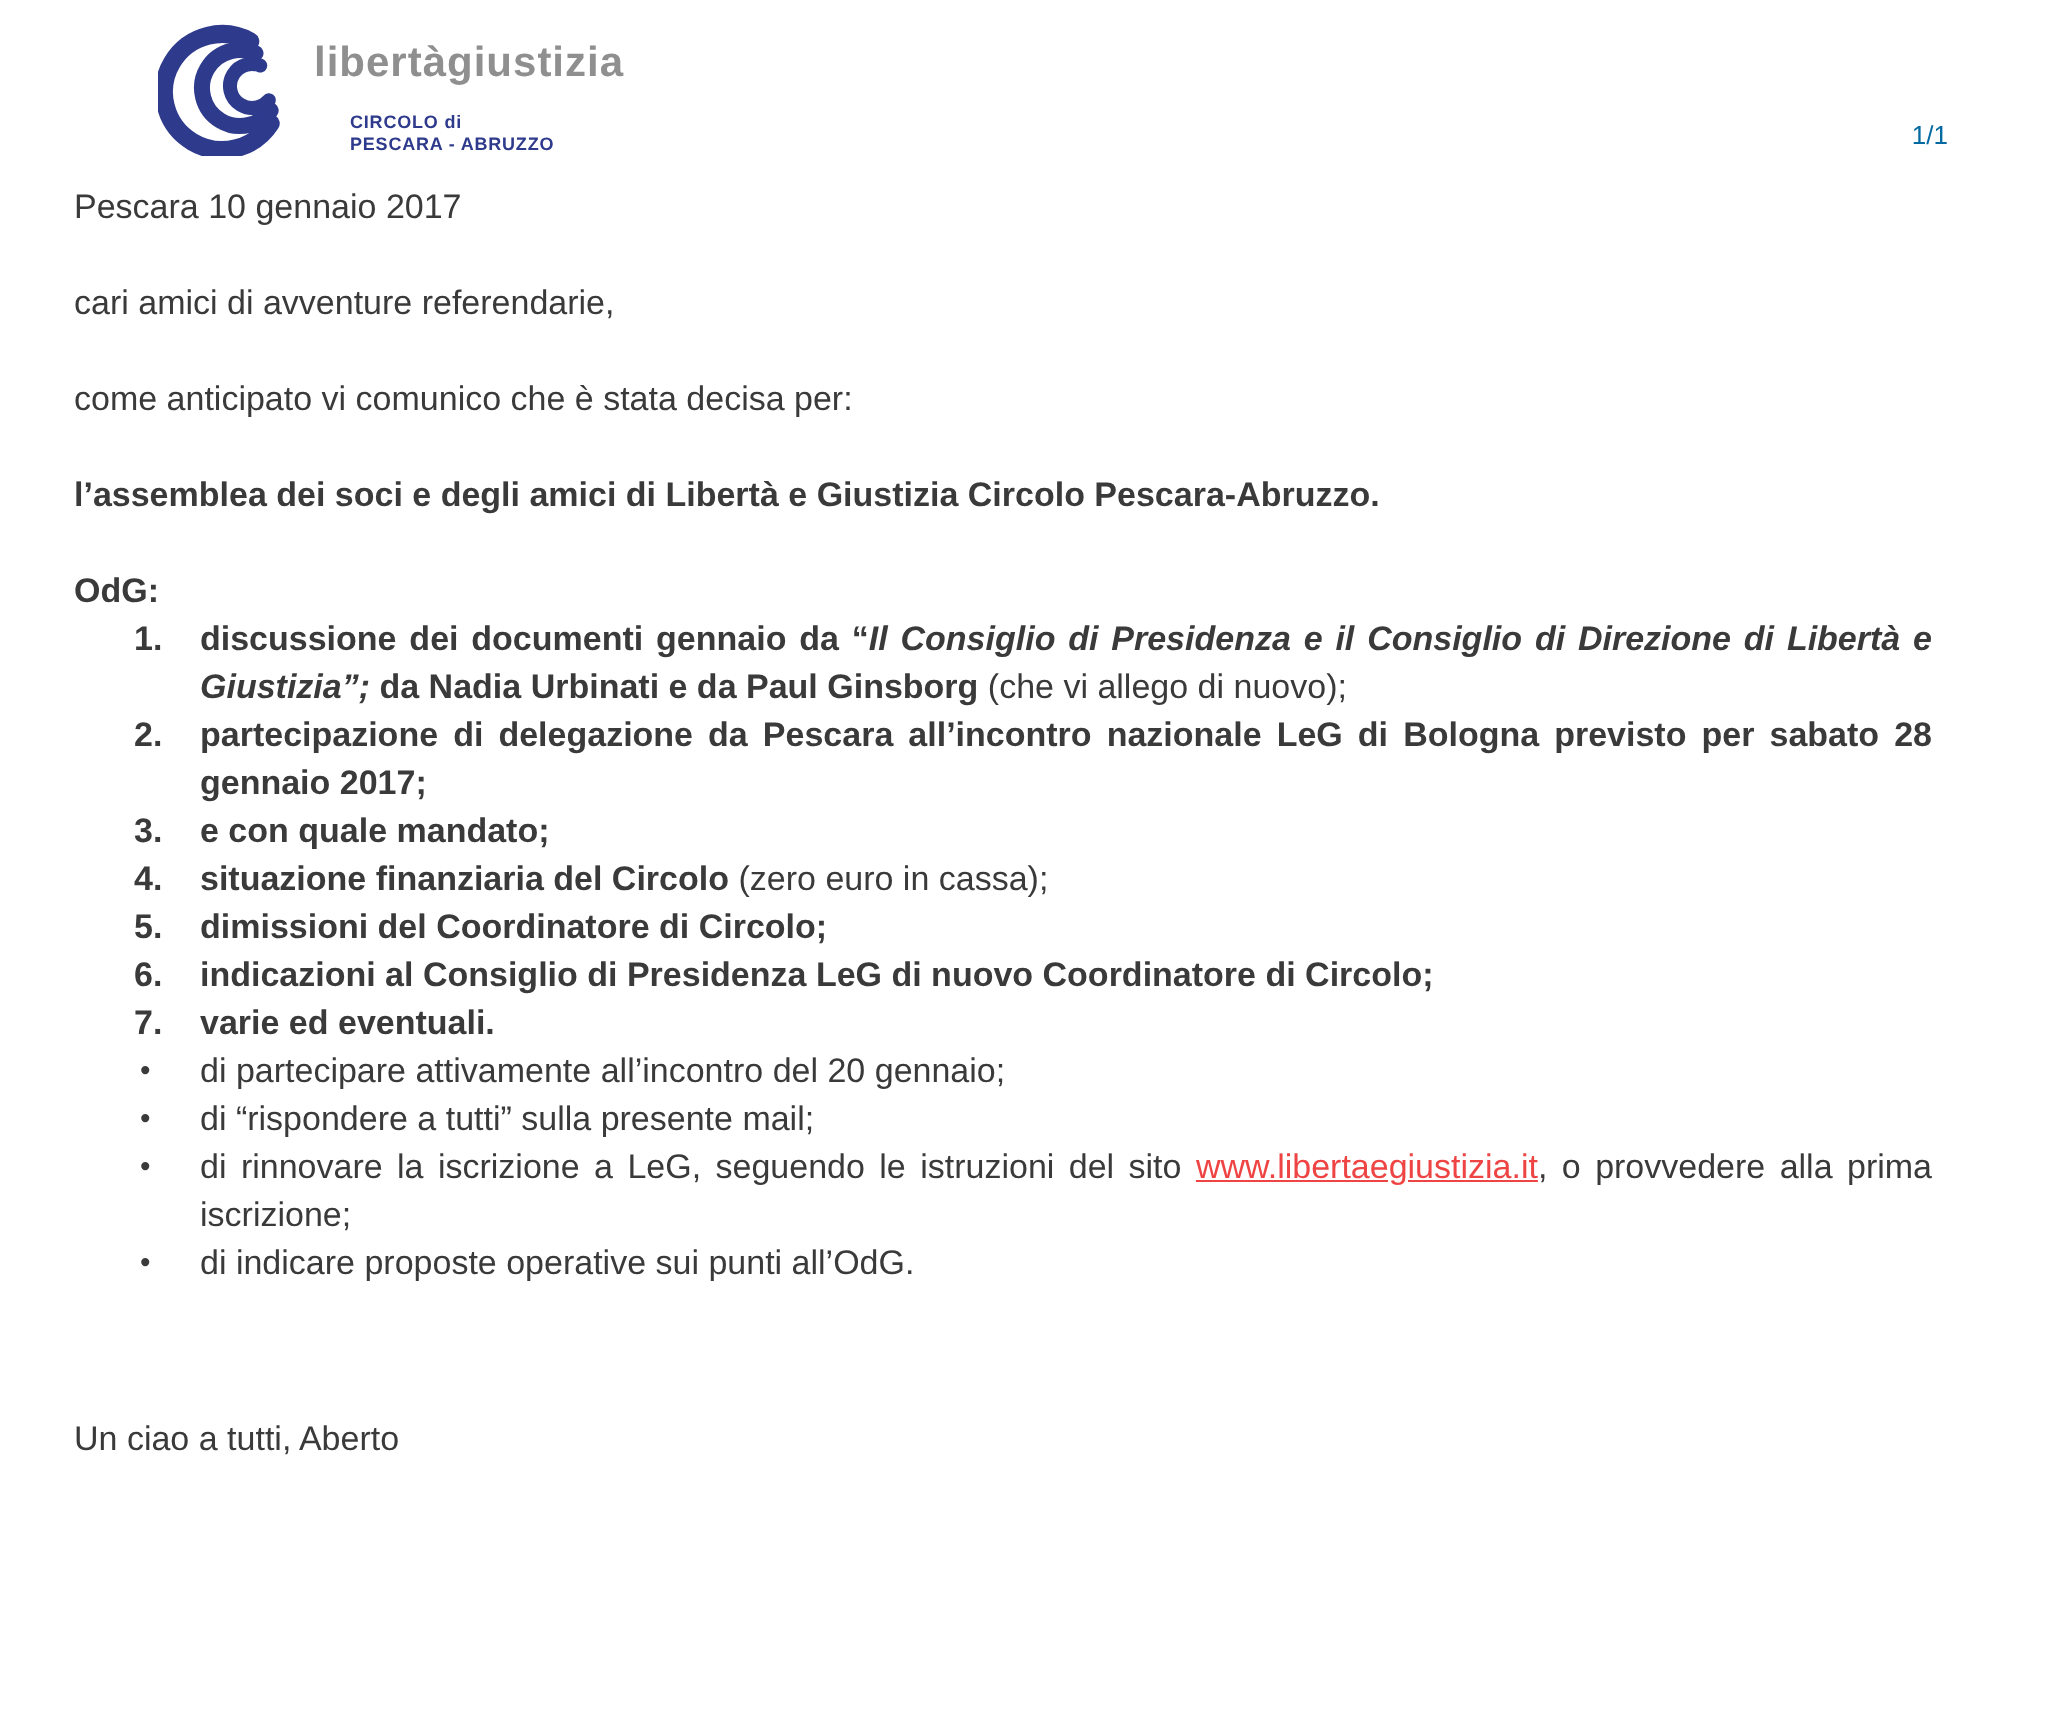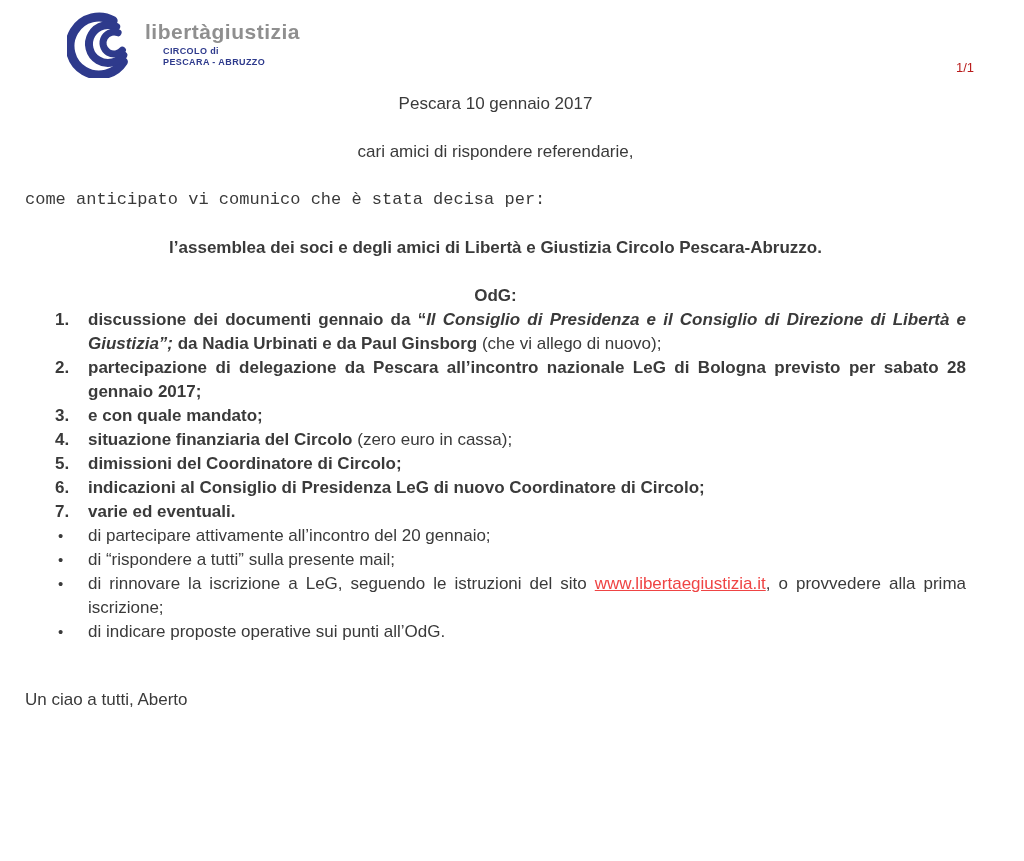--- a/index.html
+++ b/index.html
@@ -8,21 +8,21 @@
     width: 1024px; height: 861px;
     position: relative;
     overflow: hidden;
     font-family: "Liberation Sans", "DejaVu Sans", sans-serif;
     font-size: 17px;
     line-height: 24px;
     color: #3a3a3a;
   }
   .page {
     width: 1024px; height: 861px;
-    padding: 8px 58px 0 25px;
+    padding: 8px 58px 0 37px;
     position: relative;
   }
   
   .logo-row {
     height: 70px;
     margin-left: 42px;
     display: flex;
     align-items: flex-start;
   }
   .logo-arcs { width: 72px; height: 70px; flex: 0 0 auto; }
@@ -33,40 +33,40 @@
   }
   .logo-text { margin-left: 6px; margin-top: 12px; }
   .logo-brand {
     font-size: 21px;
     font-weight: 700;
     letter-spacing: 0.5px;
     color: #8f8f8f;
   }
   .logo-sub {
     margin-left: 18px;
-    margin-top: 2px;
+    margin-top: 12px;
     font-size: 9px;
     font-weight: 700;
     letter-spacing: 0.4px;
     color: #2e3a8c;
     line-height: 11px;
   }
   .page-number {
     position: absolute;
     top: 56px;
     right: 50px;
     font-size: 13px;
-    color: #b91c1c;
+    color: #0369a1;
   }
   
-  .para { margin-top: 24px; text-align: center; }
+  .para { margin-top: 24px; }
   .para.first { margin-top: 14px; }
   .bold { font-weight: 700; }
   .bold-italic { font-weight: 700; font-style: italic; }
-  .justify { text-align: justify; font-family: Liberation Mono, monospace; }
+  .justify { text-align: justify; }
   
   .odg-list { margin-top: 0; }
   .odg-item { display: flex; font-weight: 700; }
   .odg-num {
     flex: 0 0 33px;
     margin-left: 30px;
     font-weight: 700;
   }
   .odg-text { flex: 1 1 auto; text-align: justify; }
   .odg-text .regular { font-weight: 400; }
@@ -76,21 +76,21 @@
     flex: 0 0 30px;
     margin-left: 33px;
     font-size: 15px;
   }
   .bullet-text { flex: 1 1 auto; text-align: justify; }
   a.site-link {
     color: #ef4444;
     text-decoration: underline;
     cursor: pointer;
   }
-  .closing { margin-top: 44px; }
+  .closing { margin-top: 64px; }
 </style>
 </head>
 <body>
 
 <div class="page">
 
   <div class="logo-row">
     <svg class="logo-arcs" viewBox="0 0 72 70" aria-hidden="true">
       <circle cx="32" cy="38" r="29" stroke-width="9" pathLength="100" stroke-dasharray="74 26" stroke-dashoffset="87" transform="rotate(-14 32 38)"></circle>
       <circle cx="41" cy="36" r="19" stroke-width="8" pathLength="100" stroke-dasharray="72 28" stroke-dashoffset="86" transform="rotate(-14 41 36)"></circle>
@@ -102,21 +102,21 @@
         <div>CIRCOLO di</div>
         <div>PESCARA - ABRUZZO</div>
       </div>
     </div>
   </div>
   <div class="page-number">1/1</div>
 
   <div class="para first">Pescara 10 gennaio 2017</div>
 
   <div class="para">
-    <div>cari amici di rispondere referendarie,</div>
+    <div>cari amici di avventure referendarie,</div>
   </div>
 
   <div class="para justify">
     <div>come anticipato vi comunico che è stata decisa per:</div>
   </div>
 
   <div class="para bold">l’assemblea dei soci e degli amici di Libertà e Giustizia Circolo Pescara-Abruzzo.</div>
 
   <div class="para bold">OdG:</div>
 

